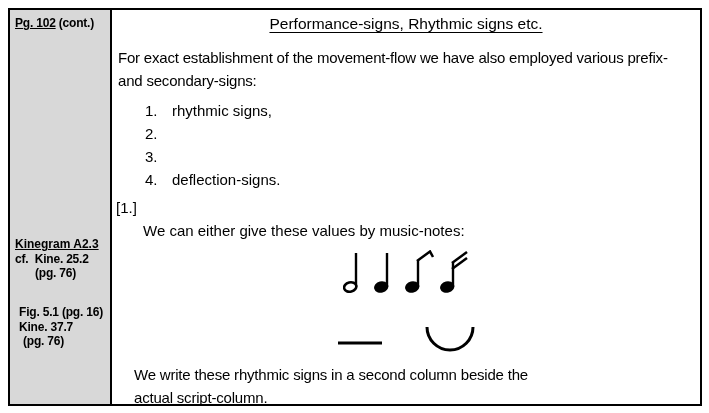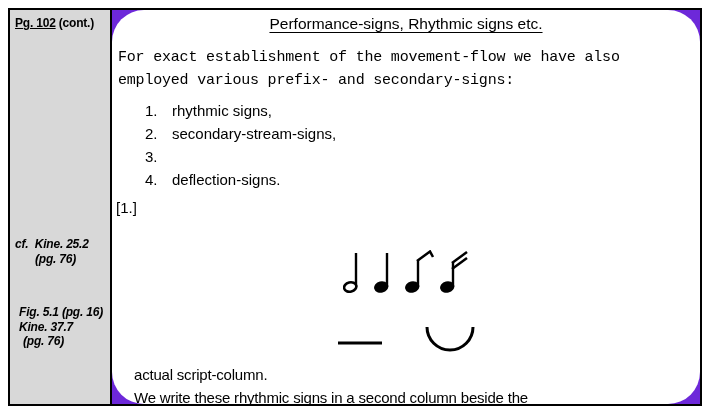--- a/index.html
+++ b/index.html
@@ -1,32 +1,32 @@
 <!DOCTYPE html>
 <html><head>
 <meta charset="utf-8">
 <style>
   html,body{margin:0;padding:0;background:#ffffff;}
   body{width:709px;height:413px;position:relative;font-family:"Liberation Sans",sans-serif;color:#000;}
-  .page{position:absolute;left:8px;top:8px;width:690px;height:394px;border:2px solid #000;display:flex;background:#6d28d9;}
+  .page{position:absolute;left:8px;top:8px;width:690px;height:394px;border:2px solid #000;display:flex;background:#14532d;}
   .sidebar{width:100px;background:#d8d8d8;border-right:2px solid #000;position:relative;font-weight:bold;font-size:12px;}
-  .sidebar .line{white-space:pre;letter-spacing:-0.2px;font-style:italic;}
+  .sidebar .line{white-space:pre;letter-spacing:-0.2px;}
   .pageref{position:absolute;top:6px;left:5px;white-space:nowrap;letter-spacing:-0.2px;}
   .pageref .uline{text-decoration:underline;}
   .noteblock{position:absolute;left:5px;line-height:14.6px;}
   .noteblock .blocktitle{text-decoration:underline;white-space:nowrap;}
   .nb1{top:227px;}
   .nb2{top:295px;}
   .nb1 .l1{padding-left:0;}
   .nb1 .l2{padding-left:20px;}
   .nb2 .l2,.nb2 .l3{padding-left:4px;}
   .nb2 .l4{padding-left:8px;}
-  .main{flex:1;position:relative;background:#fff;font-size:15px;border-radius:32px;}
+  .main{flex:1;position:relative;background:#fff;font-size:15px;}
   .title{position:absolute;top:5px;left:0;width:100%;text-align:center;font-size:15.5px;text-decoration:underline;text-underline-offset:3px;}
-  .intro{position:absolute;top:37px;left:6px;width:578px;line-height:22.5px;letter-spacing:-0.2px;font-family:Liberation Mono, monospace;}
+  .intro{position:absolute;top:37px;left:6px;width:578px;line-height:22.5px;letter-spacing:-0.2px;}
   .numlist{position:absolute;top:89px;left:33px;line-height:23px;}
   .numlist .row{display:flex;}
   .numlist .num{width:27px;}
   .para1{position:absolute;top:186px;left:4px;line-height:23px;}
   .para1 .row{display:flex;}
   .para1 .marker{width:25px;}
   .para1 .indent2{margin-left:27px;}
   .notesrow{position:absolute;top:238px;left:0;width:100%;display:flex;justify-content:center;align-items:flex-end;gap:5px;height:46px;}
   .prosody-label{position:absolute;top:295px;left:25px;}
   .prosodyrow{position:absolute;top:314px;left:0;width:100%;display:flex;justify-content:center;align-items:flex-start;gap:40px;}
@@ -38,20 +38,21 @@
 <body>
 
 <div class="page">
 
   <div class="sidebar">
     <div class="pageref">
       <span class="uline">Pg. 102</span><span> </span><span>(cont.)</span>
     </div>
 
     <div class="noteblock nb1">
+      <div class="blocktitle">Kinegram A2.3</div>
       <div class="line l1">cf.  Kine. 25.2</div>
       <div class="line l2">(pg. 76)</div>
     </div>
 
     <div class="noteblock nb2">
       <div class="line l2">Fig. 5.1 (pg. 16)</div>
       <div class="line l3">Kine. 37.7</div>
       <div class="line l4">(pg. 76)</div>
     </div>
   </div>
@@ -62,35 +63,35 @@
 
     <div class="intro">For exact establishment of the movement-flow we have also employed various prefix- and secondary-signs:</div>
 
     <div class="numlist">
       <div class="row">
         <span class="num">1.</span>
         <span>rhythmic signs,</span>
       </div>
       <div class="row">
         <span class="num">2.</span>
-        <span>secondary-stream-signs,</span>
       </div>
       <div class="row">
         <span class="num">3.</span>
       </div>
       <div class="row">
         <span class="num">4.</span>
         <span>deflection-signs.</span>
       </div>
     </div>
 
     <div class="para1">
       <div class="row">
         <span class="marker">[1.]</span>
       </div>
+      <div class="indent2">We can either give these values by music-notes:</div>
     </div>
 
     <div class="notesrow">
       <span>
         <svg width="26" height="44" viewBox="0 0 26 44">
           <line x1="13" y1="37" x2="13" y2="3" stroke="#000" stroke-width="2.4"></line>
           <ellipse cx="7.2" cy="37" rx="6.2" ry="4.7" fill="#fff" stroke="#000" stroke-width="2.6" transform="rotate(-14 7.2 37)"></ellipse>
         </svg>
       </span>
       <span>
@@ -124,18 +125,18 @@
         </svg>
       </span>
       <span>
         <svg width="52" height="30" viewBox="0 0 52 30">
           <path d="M 3 3 A 23 23 0 0 0 49 3" fill="none" stroke="#000" stroke-width="3"></path>
         </svg>
       </span>
     </div>
 
     <div class="closing">
+      <div>We write these rhythmic signs in a second column beside the</div>
       <div>actual script-column.</div>
-      <div>We write these rhythmic signs in a second column beside the</div>
     </div>
 
   </div>
 </div>
 
 </body></html>

